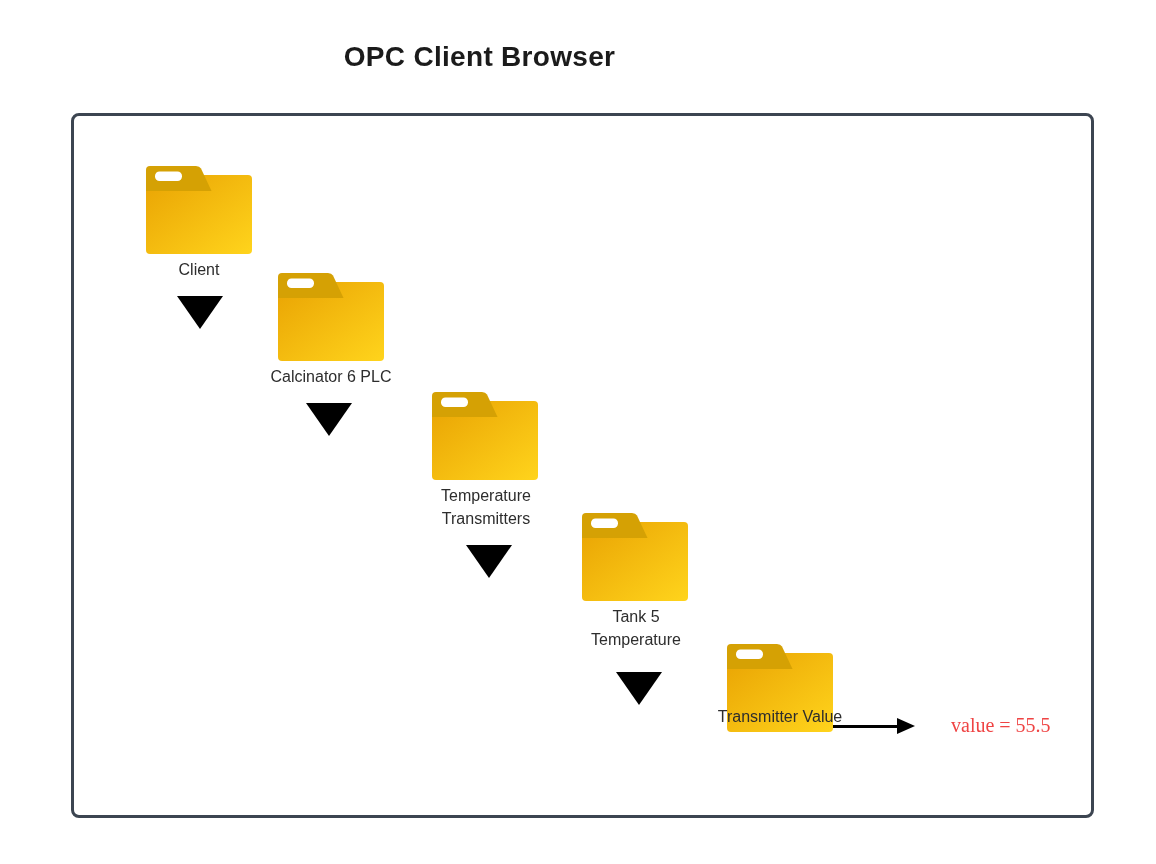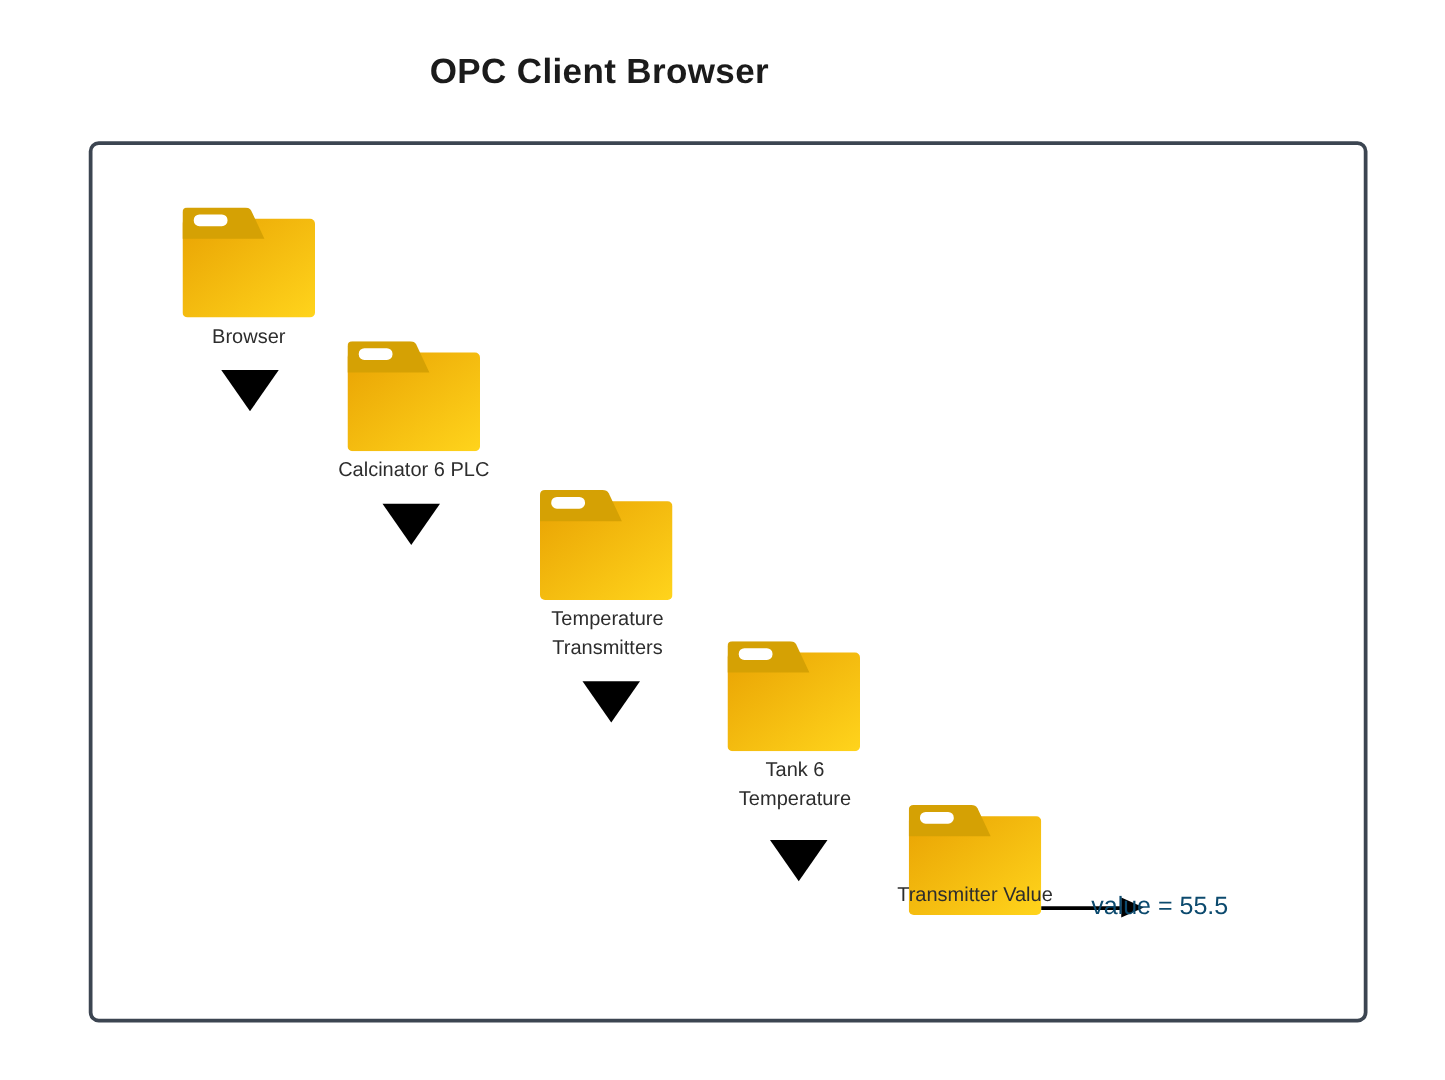--- a/index.html
+++ b/index.html
@@ -26,21 +26,21 @@
     position:absolute; width:0; height:0;
     border-left:23px solid transparent; border-right:23px solid transparent;
     border-top:33px solid #000000;
   }
   .arrow-line { position:absolute; left:833px; top:725px; width:64px; height:3px; background:#000000; }
   .arrow-head {
     position:absolute; left:897px; top:718px; width:0; height:0;
     border-left:18px solid #000000;
     border-top:8px solid transparent; border-bottom:8px solid transparent;
   }
-  .value-label { position:absolute; left:873px; top:714px; font-size:20px; color:#0c4a6e; }
+  .value-label { position:absolute; left:951px; top:714px; font-size:20px; color:#ef4444;font-family:Liberation Serif, serif; }
   .defs-holder { position:absolute; width:0; height:0; overflow:hidden; }
 </style>
 </head>
 <body>
 
 <svg class="defs-holder" aria-hidden="true">
   <defs>
     <linearGradient id="foldergrad" x1="0" y1="0" x2="1" y2="1">
       <stop offset="0" stop-color="#e9a303"></stop>
       <stop offset="1" stop-color="#ffd41c"></stop>
@@ -50,21 +50,21 @@
 
 <div class="page-title">OPC Client Browser</div>
 
 <div class="canvas"></div>
 
 <svg class="folder" style="left:146px; top:166px" viewBox="0 0 106 88">
   <rect x="0" y="9" width="106" height="79" rx="4" fill="url(#foldergrad)"></rect>
   <path d="M0 25 L0 4 Q0 0 4 0 L50 0 Q53.5 0 55 2.5 L65.5 25 Z" fill="#d5a104"></path>
   <rect x="9" y="5.5" width="27" height="9.5" rx="4.5" fill="#ffffff"></rect>
 </svg>
-<div class="node-label" style="left:89px; top:258px">Browser</div>
+<div class="node-label" style="left:89px; top:258px">Client</div>
 <div class="tri" style="left:177px; top:296px"></div>
 
 <svg class="folder" style="left:278px; top:273px" viewBox="0 0 106 88">
   <rect x="0" y="9" width="106" height="79" rx="4" fill="url(#foldergrad)"></rect>
   <path d="M0 25 L0 4 Q0 0 4 0 L50 0 Q53.5 0 55 2.5 L65.5 25 Z" fill="#d5a104"></path>
   <rect x="9" y="5.5" width="27" height="9.5" rx="4.5" fill="#ffffff"></rect>
 </svg>
 <div class="node-label" style="left:221px; top:365px">Calcinator 6 PLC</div>
 <div class="tri" style="left:306px; top:403px"></div>
 
@@ -75,21 +75,21 @@
 </svg>
 <div class="node-label" style="left:376px; top:484px">Temperature
 Transmitters</div>
 <div class="tri" style="left:466px; top:545px"></div>
 
 <svg class="folder" style="left:582px; top:513px" viewBox="0 0 106 88">
   <rect x="0" y="9" width="106" height="79" rx="4" fill="url(#foldergrad)"></rect>
   <path d="M0 25 L0 4 Q0 0 4 0 L50 0 Q53.5 0 55 2.5 L65.5 25 Z" fill="#d5a104"></path>
   <rect x="9" y="5.5" width="27" height="9.5" rx="4.5" fill="#ffffff"></rect>
 </svg>
-<div class="node-label" style="left:526px; top:605px">Tank 6
+<div class="node-label" style="left:526px; top:605px">Tank 5
 Temperature</div>
 <div class="tri" style="left:616px; top:672px"></div>
 
 <svg class="folder" style="left:727px; top:644px" viewBox="0 0 106 88">
   <rect x="0" y="9" width="106" height="79" rx="4" fill="url(#foldergrad)"></rect>
   <path d="M0 25 L0 4 Q0 0 4 0 L50 0 Q53.5 0 55 2.5 L65.5 25 Z" fill="#d5a104"></path>
   <rect x="9" y="5.5" width="27" height="9.5" rx="4.5" fill="#ffffff"></rect>
 </svg>
 <div class="node-label" style="left:670px; top:705px">Transmitter Value</div>
 

